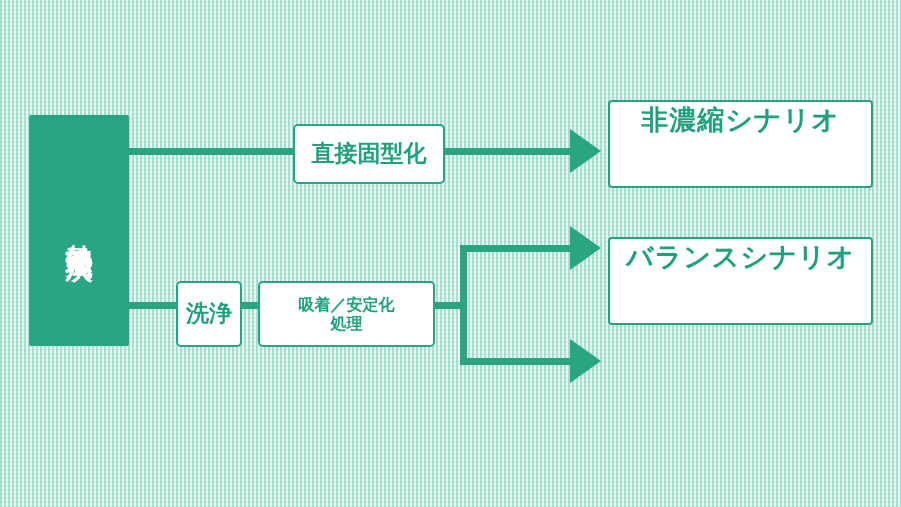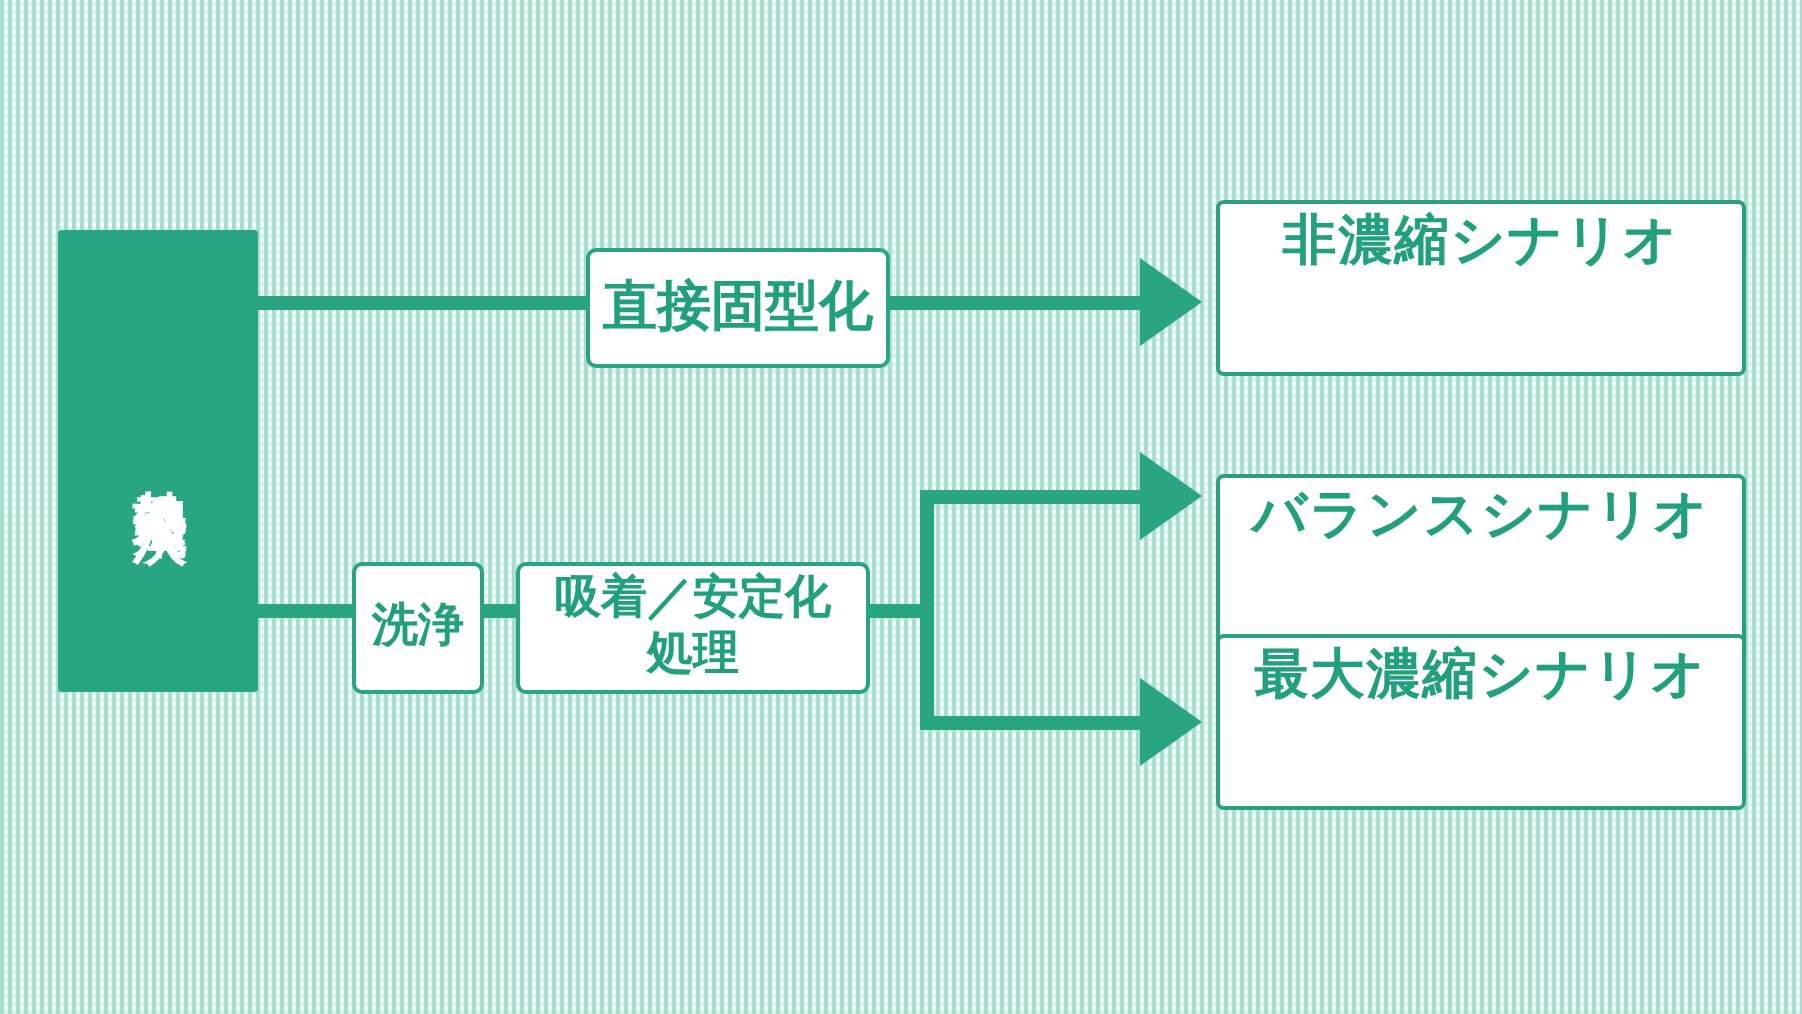--- a/index.html
+++ b/index.html
@@ -77,35 +77,35 @@
     text-align: center;
     line-height: 1.2;
     z-index: 3;
   }
 
   #box-direct {
     left: 293px;
     top: 124px;
     width: 152px;
     height: 60px;
-    font-size: 27px;
+    font-size: 23px;
   }
   #box-wash {
     left: 176px;
     top: 281px;
     width: 66px;
     height: 66px;
     font-size: 23px;
   }
   #box-adsorb {
     left: 258px;
     top: 281px;
     width: 177px;
     height: 66px;
-    font-size: 23px;
+    font-size: 16px;
   }
   .two-line { white-space: pre-line; }
 
   
   .scenario-box {
     position: absolute;
     left: 608px;
     width: 265px;
     height: 88px;
     background: #ffffff;
@@ -199,17 +199,14 @@
   </div>
 
   <div class="scenario-box" id="scenario-0">
     <span>非濃縮シナリオ</span>
   </div>
 
   <div class="scenario-box" id="scenario-1">
     <span>バランスシナリオ</span>
   </div>
 
-  <div class="scenario-box" id="scenario-2">
-    <span>最大濃縮シナリオ</span>
-  </div>
 
 </div>
 
 </body></html>

